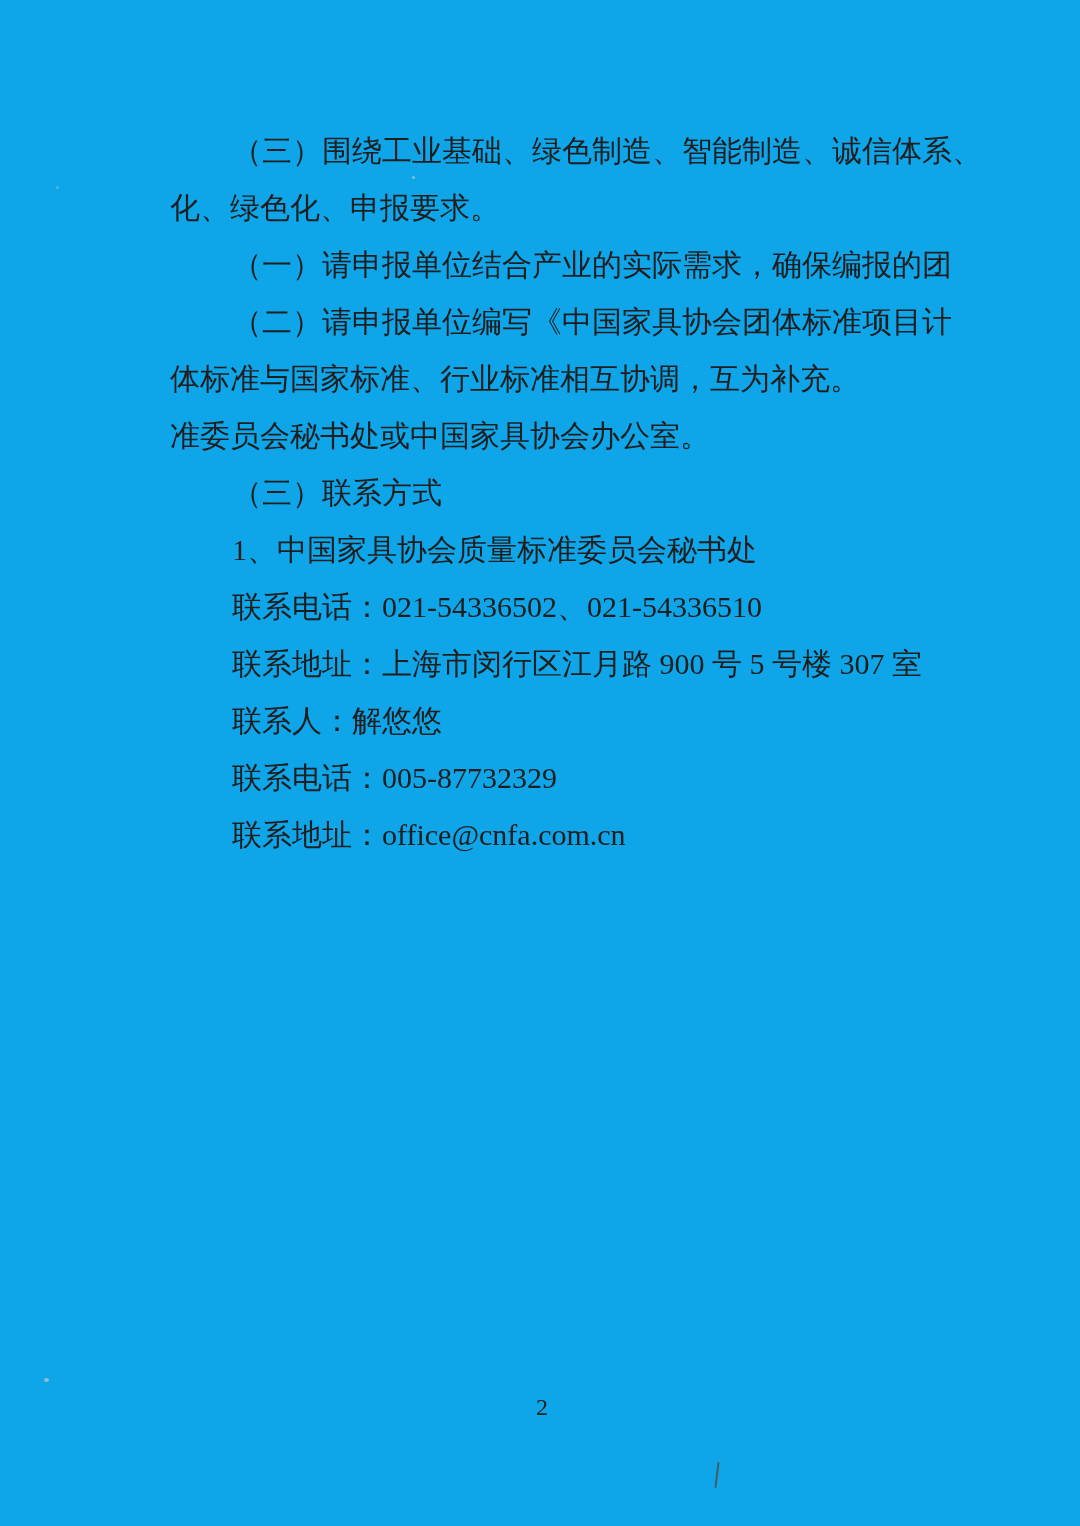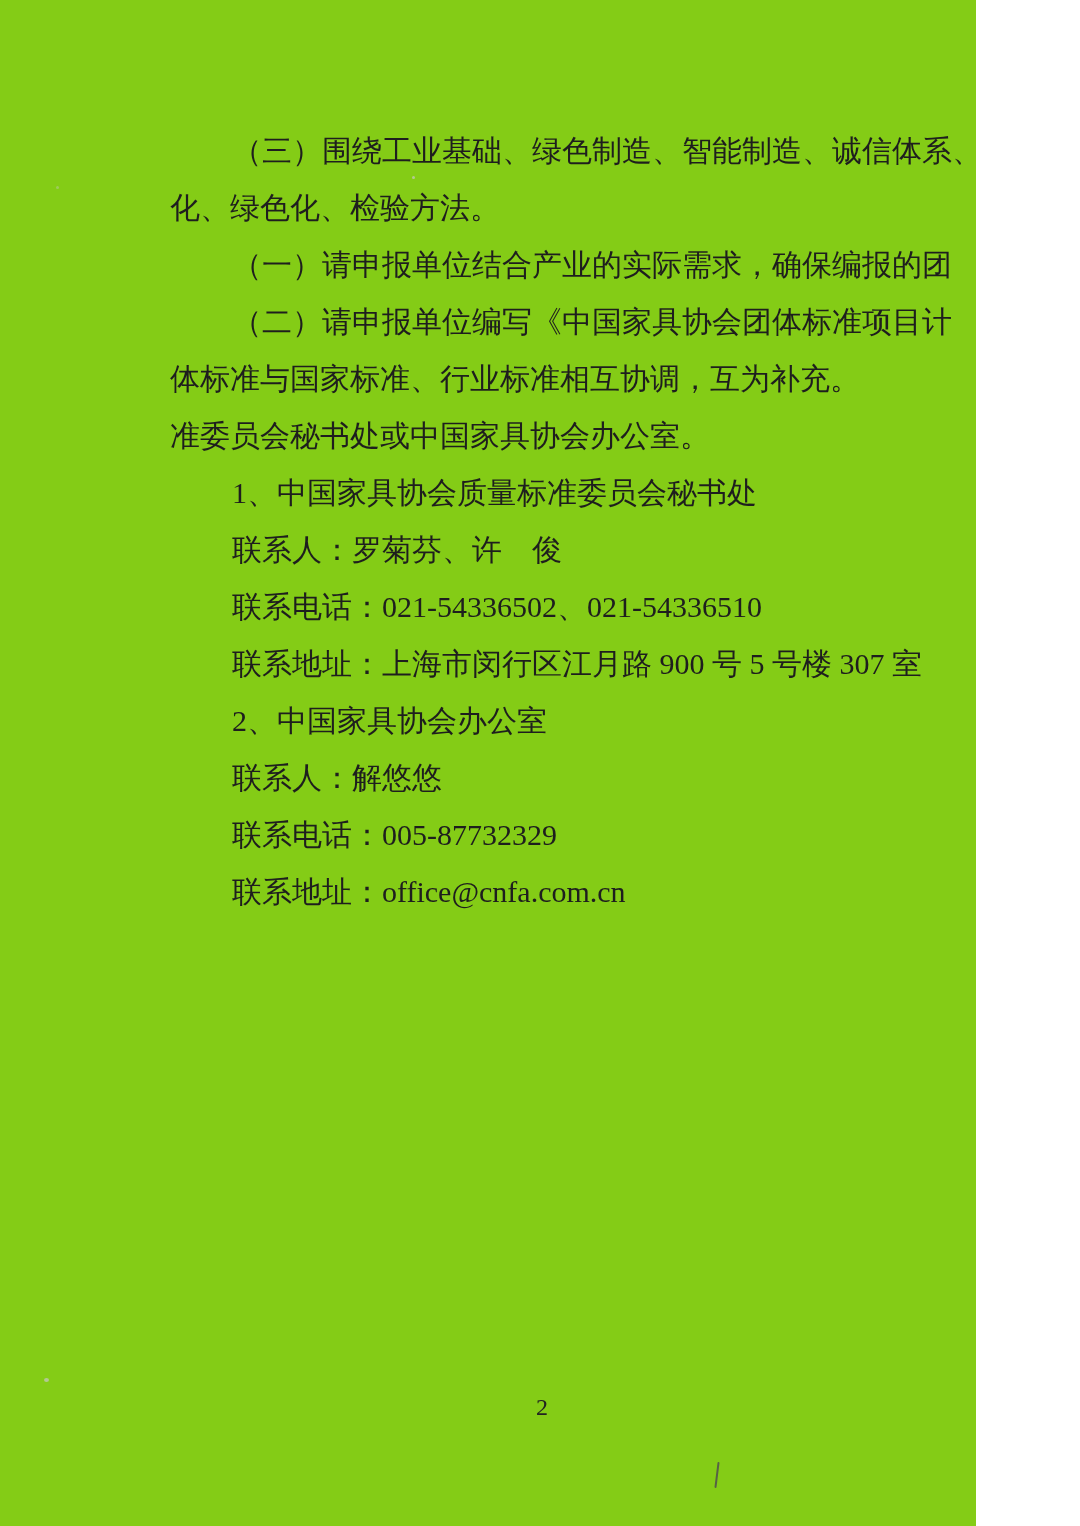--- a/index.html
+++ b/index.html
@@ -1,21 +1,21 @@
 <!DOCTYPE html>
 <html><head>
 <meta charset="utf-8">
 <style>
   * { margin: 0; padding: 0; box-sizing: border-box; }
   html, body { background: #ffffff; }
   .page {
     position: relative;
-    width: 976px;
+    width: 1080px;
     height: 1526px;
-    background: #84cc16;
+    background: #0ea5e9;
     font-family: "Liberation Serif", "DejaVu Serif", serif;
     color: #1e1e1e;
     overflow: hidden;
   }
   .text-block {
     position: absolute;
     left: 170px;
     top: 122px;
     width: 800px;
   }
@@ -61,33 +61,32 @@
   .speck.s2 { left: 412px; top: 176px;  width: 3px; height: 3px; }
   .speck.s3 { left: 56px;  top: 186px;  width: 3px; height: 3px; opacity: 0.4; }
 </style>
 </head>
 <body>
 
 <div class="page">
 
   <div class="text-block">
     <div class="line indent">（三）围绕工业基础、绿色制造、智能制造、诚信体系、</div>
-    <div class="line">化、绿色化、检验方法。</div>
+    <div class="line">化、绿色化、申报要求。</div>
 
 
     <div class="line indent">（一）请申报单位结合产业的实际需求，确保编报的团</div>
     <div class="line indent">（二）请申报单位编写《中国家具协会团体标准项目计</div>
     <div class="line">体标准与国家标准、行业标准相互协调，互为补充。</div>
     <div class="line">准委员会秘书处或中国家具协会办公室。</div>
 
+    <div class="line indent">（三）联系方式</div>
     <div class="line indent">1、中国家具协会质量标准委员会秘书处</div>
-    <div class="line indent">联系人：罗菊芬、许　俊</div>
     <div class="line indent">联系电话：021-54336502、021-54336510</div>
     <div class="line indent">联系地址：上海市闵行区江月路 900 号 5 号楼 307 室</div>
-    <div class="line indent">2、中国家具协会办公室</div>
     <div class="line indent">联系人：解悠悠</div>
     <div class="line indent">联系电话：005-87732329</div>
     <div class="line indent">联系地址：office@cnfa.com.cn</div>
   </div>
 
   <div class="page-number">2</div>
 
   <div class="scan-slash"></div>
   <div class="speck s1"></div>
   <div class="speck s2"></div>

